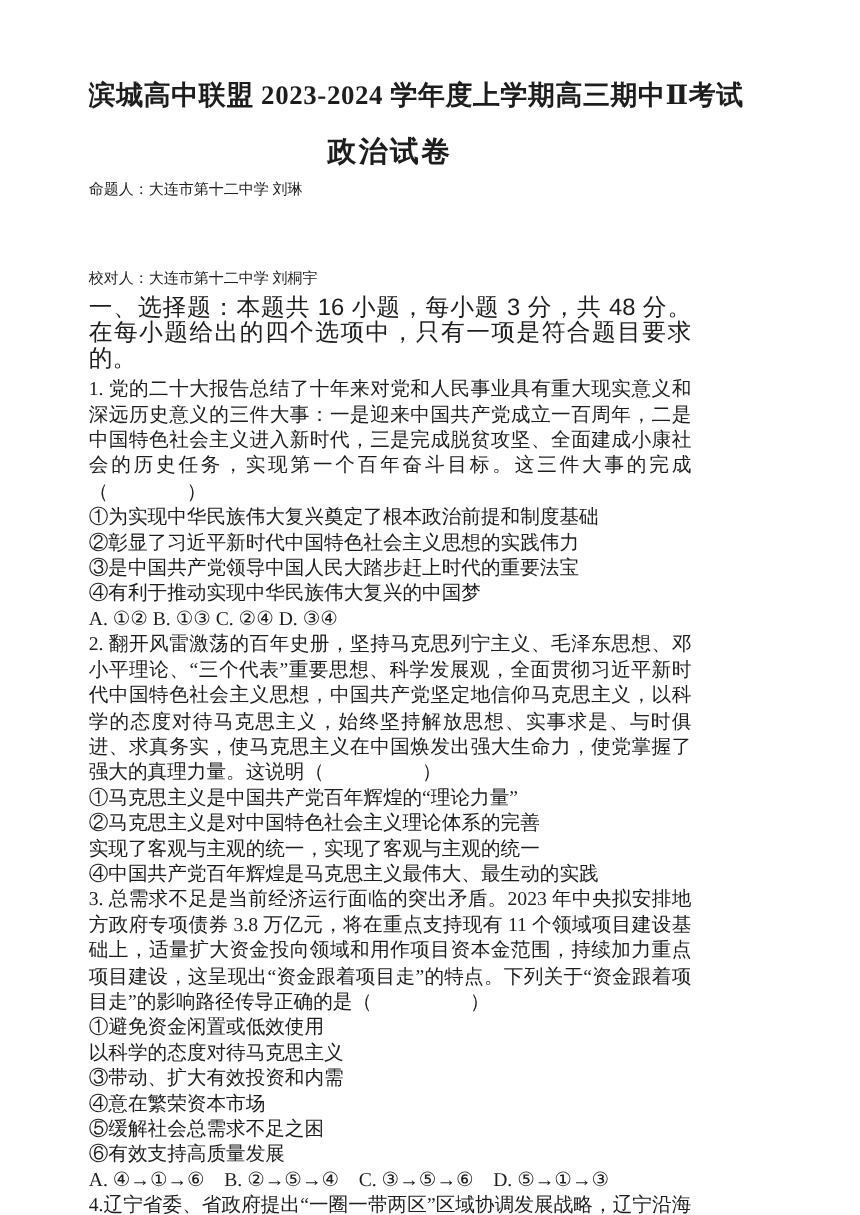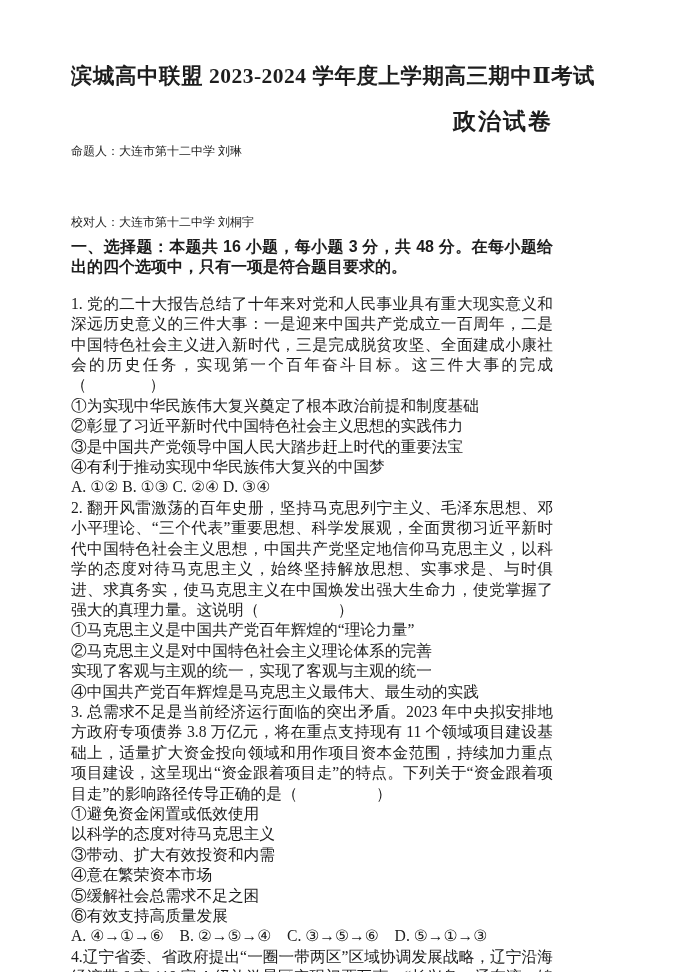--- a/index.html
+++ b/index.html
@@ -27,39 +27,39 @@
     font-weight: bold;
     text-align: center;
     line-height: 32px;
     letter-spacing: 0.5px;
     white-space: nowrap;
   }
   .subtitle {
     margin: 15px 0 0 0;
     font-size: 23px;
     font-weight: bold;
-    text-align: right;
+    text-align: center;
     line-height: 30px;
     letter-spacing: 2px;
   }
   .byline {
     margin-top: 5px;
     display: flex;
     justify-content: center;
     gap: 52px;
     font-size: 12px;
     line-height: 19px;
     white-space: pre;
     flex-direction: column;
   }
   .section-heading {
-    margin: 5px 0 16px 0;
+    margin: 5px 0 4px 0;
     font-family: "Liberation Sans", "DejaVu Sans", sans-serif;
-    font-weight: bold;
-    font-size: 16px;
+    font-weight: normal;
+    font-size: 19px;
     line-height: 20.4px;
     text-align: justify;
     white-space: pre-wrap;
   }
   .question { margin: 0; }
   .stem, .item, .choices {
     margin: 0;
     font-size: 15.7px;
     line-height: 20.4px;
     white-space: pre-wrap;

